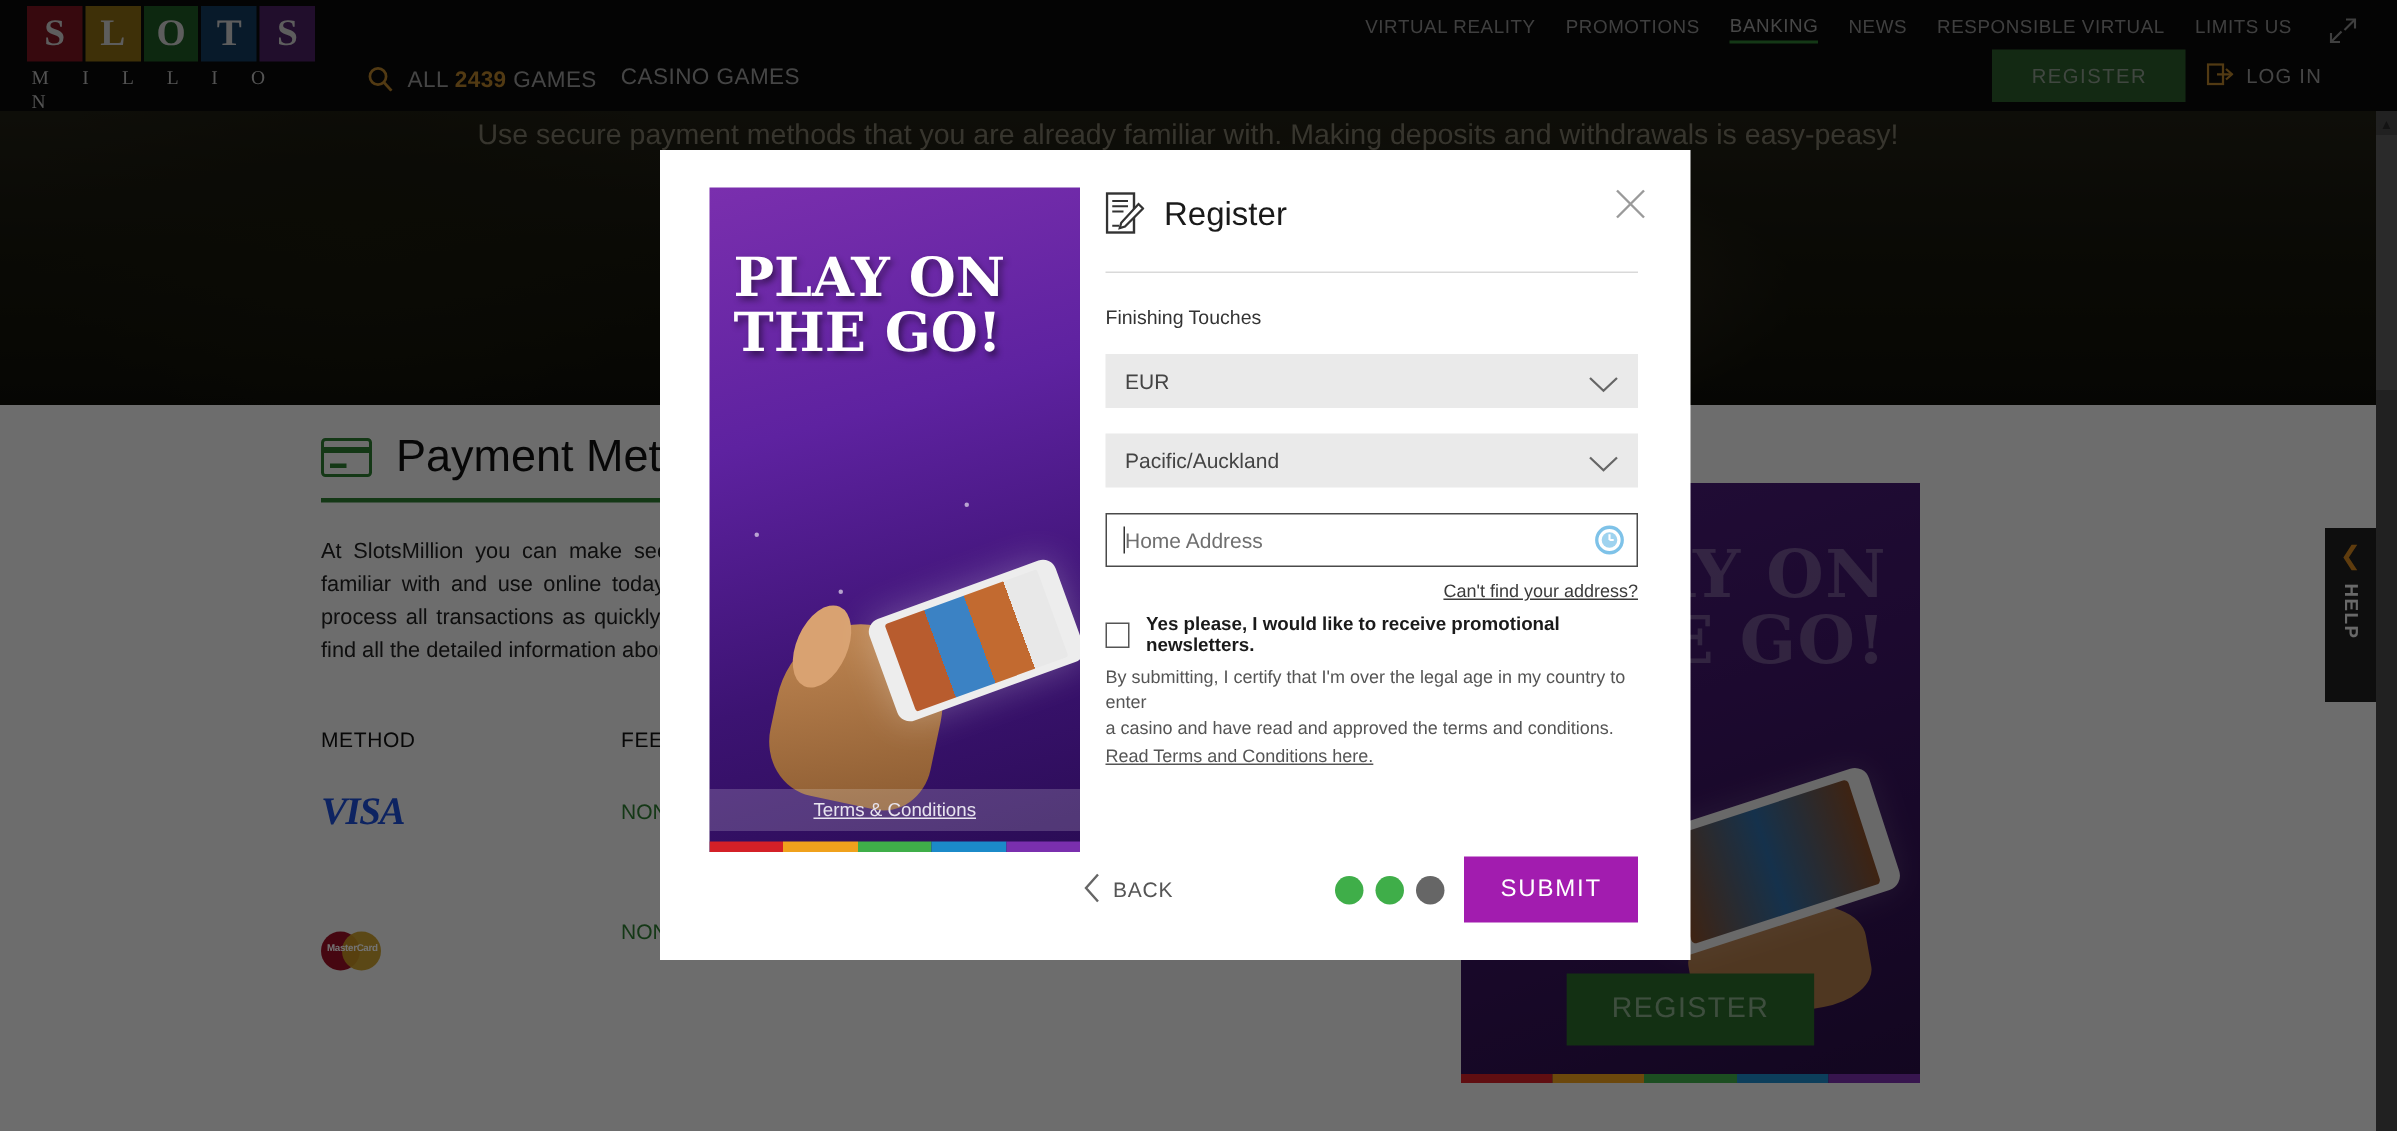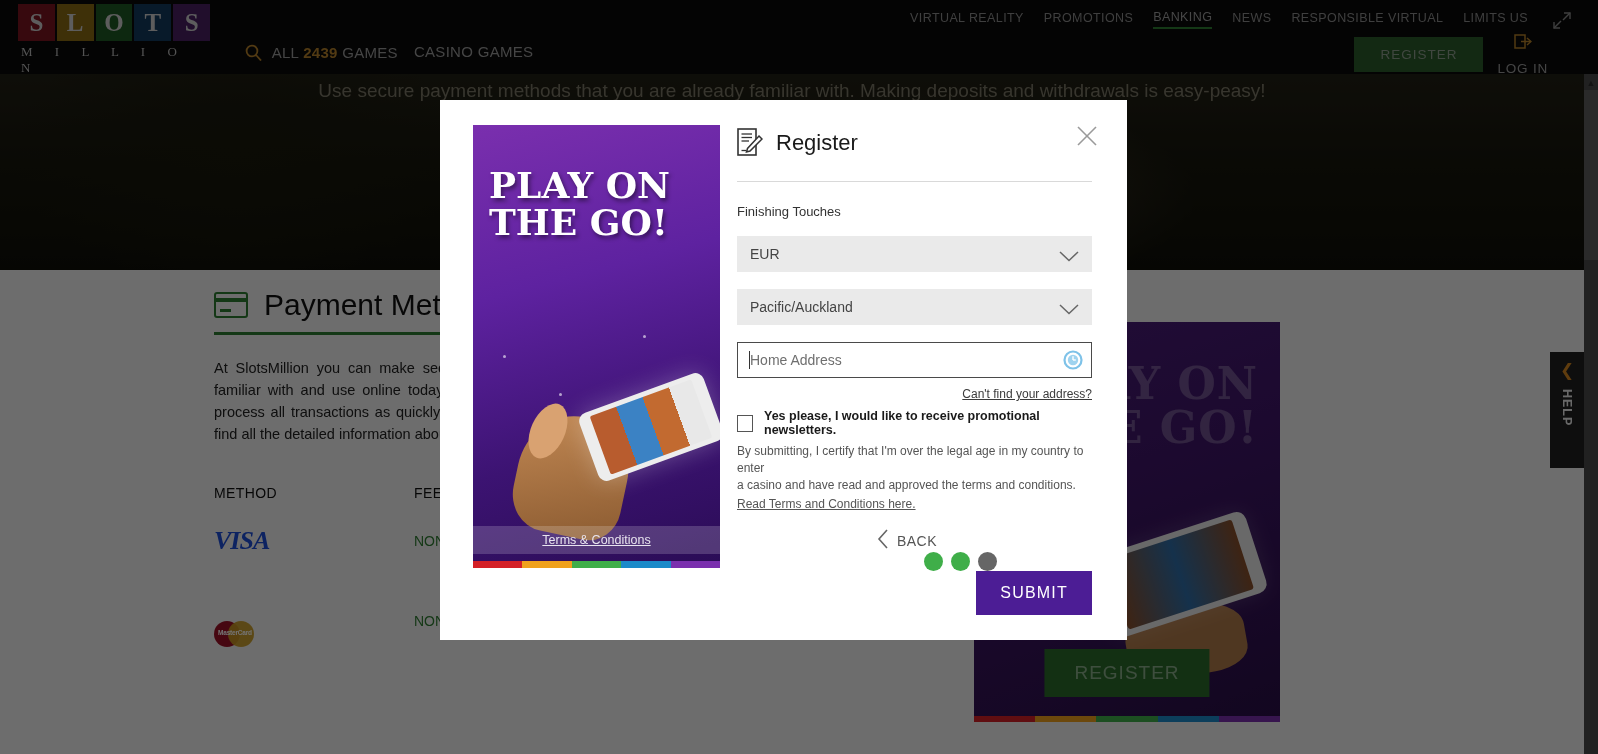--- a/index.html
+++ b/index.html
@@ -49,21 +49,21 @@
   }
   .topnav span { cursor: pointer; padding-bottom: 3px; }
   .topnav span.active { color: #9e9e9e; border-bottom: 2px solid #2e7d32; }
   .expand-ico { position: absolute; right: 26px; top: 10px; width: 20px; height: 20px; }
 
   .auth-row { position: absolute; right: 24px; top: 33px; display: flex; align-items: center; gap: 14px; }
   .btn-register {
     background: #2c5c2c; color: #8f9e8f; font-size: 13.5px; letter-spacing: 1px;
     padding: 10px 26px; border: none; cursor: pointer;
   }
-  .btn-login { display: flex; align-items: center; gap: 8px; color: #9a9a9a; font-size: 13.5px; letter-spacing: .8px; cursor: pointer; padding-right: 26px; flex-direction: column;}
+  .btn-login { display: flex; align-items: center; gap: 8px; color: #9a9a9a; font-size: 13.5px; letter-spacing: .8px; cursor: pointer; padding-right: 26px;}
 
   
   .hero {
     position: absolute; top: 74px; left: 0; width: 1584px; height: 196px;
     background:
       radial-gradient(ellipse 420px 150px at 57% 62%, #6e6347 0%, rgba(60,54,36,0) 70%),
       radial-gradient(ellipse 300px 180px at 15% 40%, #2e2e18 0%, rgba(22,22,12,0) 75%),
       linear-gradient(to bottom, #3c3a26 0%, #2a2a18 48%, #1c1c10 100%);
     overflow: hidden;
   }
@@ -187,26 +187,26 @@
   .addr-field .caret { width: 1px; height: 18px; background: #333; margin-right: -1px; }
   .addr-ph { flex: 1; font-size: 14px; color: #6f6f6f; padding-left: 1px; }
   .clock-ico { width: 20px; height: 20px; }
   .cant-find { margin-top: 9px; text-align: right; font-size: 12px; color: #3b3b3b; text-decoration: underline; cursor: pointer; }
   .chk-row { margin-top: 8px; display: flex; align-items: center; gap: 11px; }
   .chk-box { width: 17px; height: 17px; border: 1px solid #555; background: #fff; cursor: pointer; }
   .chk-label { font-size: 12.5px; font-weight: bold; color: #1a1a1a; }
   .legal { margin-top: 6px; font-size: 12px; color: #555; line-height: 17px; }
   .legal a { color: #555; text-decoration: underline; display: inline-block; margin-top: 2px; }
 
-  .mr-footer { position: absolute; left: 0; right: 35px; bottom: 25px; display: flex; align-items: center; flex-direction: column; }
+  .mr-footer { position: absolute; left: 0; right: 35px; bottom: 25px; display: flex; align-items: center; }
   .back-btn { display: flex; align-items: center; gap: 8px; color: #555; font-size: 14px; letter-spacing: .5px; cursor: pointer; margin-left: 2px; }
   .dots { display: flex; gap: 8px; margin-left: 108px; }
   .dot { width: 19px; height: 19px; border-radius: 50%; }
   .submit-btn {
-    margin-left: auto; background: #4c1d95; color: #fff; border: none;
+    margin-left: auto; background: #a21caf; color: #fff; border: none;
     font-size: 16px; letter-spacing: 1.2px; padding: 13px 24px; cursor: pointer;
   }
 </style>
 </head>
 <body>
 
 <div id="app">
 
   <div id="page">
 

